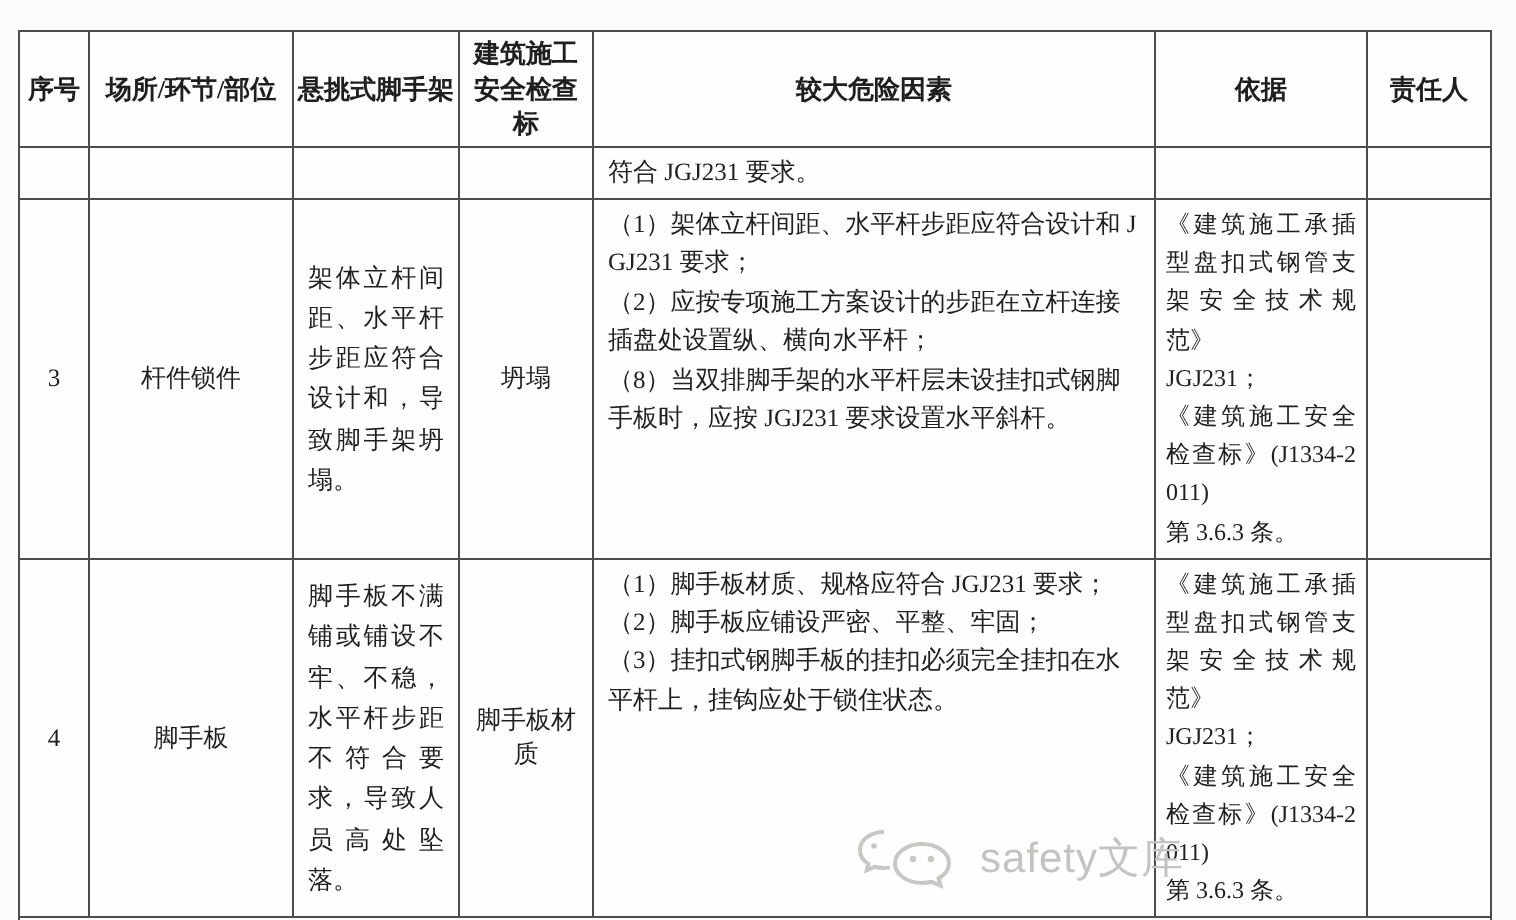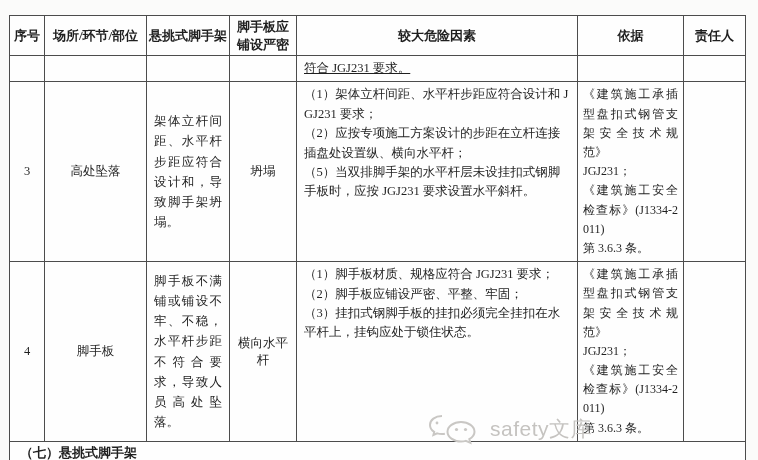--- a/index.html
+++ b/index.html
@@ -35,21 +35,21 @@
     padding:4px 7px;vertical-align:middle;
   }
   .c-measures{
     font-size:12.5px;line-height:1.55;text-align:left;
     padding:3px 7px;vertical-align:top;white-space:pre-wrap;
   }
   .c-basis{
     font-size:12px;line-height:1.6;text-align:justify;
     padding:3px 5px;vertical-align:top;white-space:pre-wrap;margin-top:24px;
   }
-  tr.carryover td{font-size:12.5px;text-decoration:underline;}
+  tr.carryover td{font-size:12.5px;}
   tr.section td{
     font-size:13px;font-weight:bold;text-align:left;
     padding:2px 4px 2px 10px;vertical-align:middle;
   }
   .watermark{
     position:absolute;right:14px;top:413px;
     display:flex;align-items:center;gap:6px;
     color:#c5c3c0;
     font-family:"Liberation Sans","DejaVu Sans",sans-serif;
     font-size:21px;letter-spacing:0.5px;
@@ -71,56 +71,56 @@
         <col style="width:281px">
         <col style="width:106px">
       <col style="width:62px">
     </colgroup>
 
     <tbody>
         <tr style="height:28px">
       <th>序号</th>
       <th>场所/环节/部位</th>
       <th>悬挑式脚手架</th>
-      <th>脚手板应铺设严密</th>
+      <th>建筑施工安全检查标</th>
       <th>较大危险因素</th>
       <th>依据</th>
       <th>责任人</th>
     </tr>
 
     <tr class="carryover" style="height:20px">
       <td></td>
       <td></td>
       <td></td>
       <td></td>
       <td class="c-measures" style="vertical-align:middle">符合 JGJ231 要求。</td>
       <td></td>
       <td></td>
     </tr>
 
     <tr style="height:120px">
       <td class="c-center">3</td>
-      <td class="c-center">高处坠落</td>
+      <td class="c-center">杆件锁件</td>
       <td class="c-risk">架体立杆间距、水平杆步距应符合设计和，导致脚手架坍塌。</td>
       <td class="c-center">坍塌</td>
       <td class="c-measures">（1）架体立杆间距、水平杆步距应符合设计和 JGJ231 要求；
 （2）应按专项施工方案设计的步距在立杆连接插盘处设置纵、横向水平杆；
-（5）当双排脚手架的水平杆层未设挂扣式钢脚手板时，应按 JGJ231 要求设置水平斜杆。</td>
+（8）当双排脚手架的水平杆层未设挂扣式钢脚手板时，应按 JGJ231 要求设置水平斜杆。</td>
       <td class="c-basis">《建筑施工承插型盘扣式钢管支架安全技术规范》
 JGJ231；
 《建筑施工安全检查标》(J1334-2011)
 第 3.6.3 条。</td>
       <td></td>
     </tr>
 
     <tr style="height:118px">
       <td class="c-center">4</td>
       <td class="c-center">脚手板</td>
       <td class="c-risk">脚手板不满铺或铺设不牢、不稳，水平杆步距不符合要求，导致人员高处坠落。</td>
-      <td class="c-center">横向水平杆</td>
+      <td class="c-center">脚手板材质</td>
       <td class="c-measures">（1）脚手板材质、规格应符合 JGJ231 要求；
 （2）脚手板应铺设严密、平整、牢固；
 （3）挂扣式钢脚手板的挂扣必须完全挂扣在水平杆上，挂钩应处于锁住状态。</td>
       <td class="c-basis">《建筑施工承插型盘扣式钢管支架安全技术规范》
 JGJ231；
 《建筑施工安全检查标》(J1334-2011)
 第 3.6.3 条。</td>
       <td></td>
     </tr>
 

